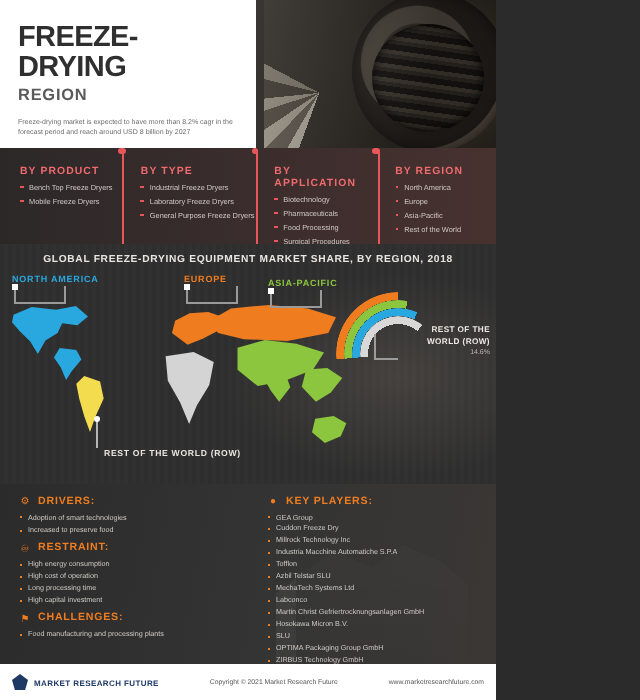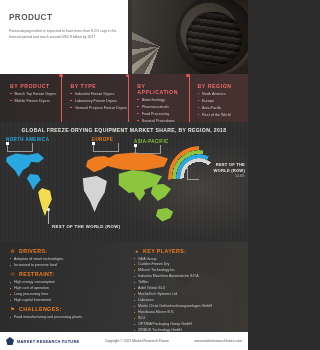--- a/index.html
+++ b/index.html
@@ -380,21 +380,22 @@
   .f-center { font-size: 3.4px; color: #555; }
   .f-right  { font-size: 3.4px; color: #555; }
 </style>
 </head>
 <body>
 
 <div id="page">
 
   <div class="header">
     <div class="header-left">
-      <div class="title-sub">PRODUCT</div>
+      <div class="title-main">FREEZE-DRYING</div>
+      <div class="title-sub">REGION</div>
       <div class="header-desc">Freeze-drying market is expected to have more than 8.2% cagr in the forecast period and reach around USD 8 billion by 2027</div>
     </div>
     <div class="header-photo">
       <div class="photo-fan"></div>
       <div class="photo-drum"></div>
       <div class="photo-inner"></div>
       <div class="photo-gloss"></div>
     </div>
   </div>
 

